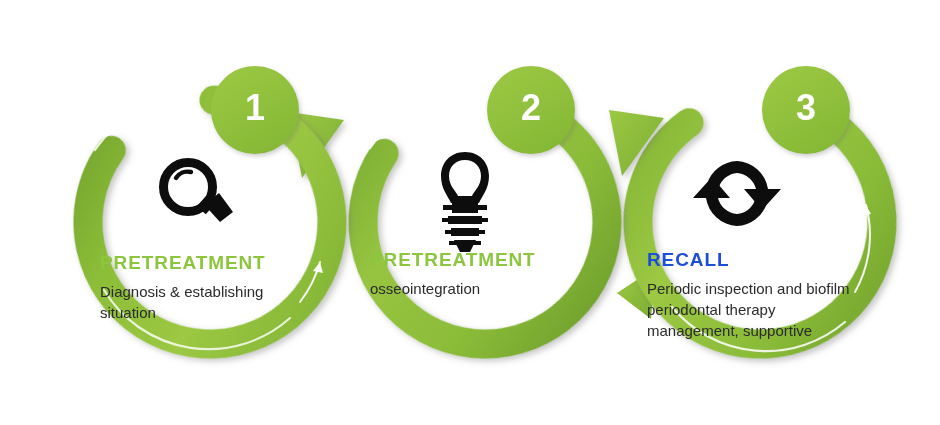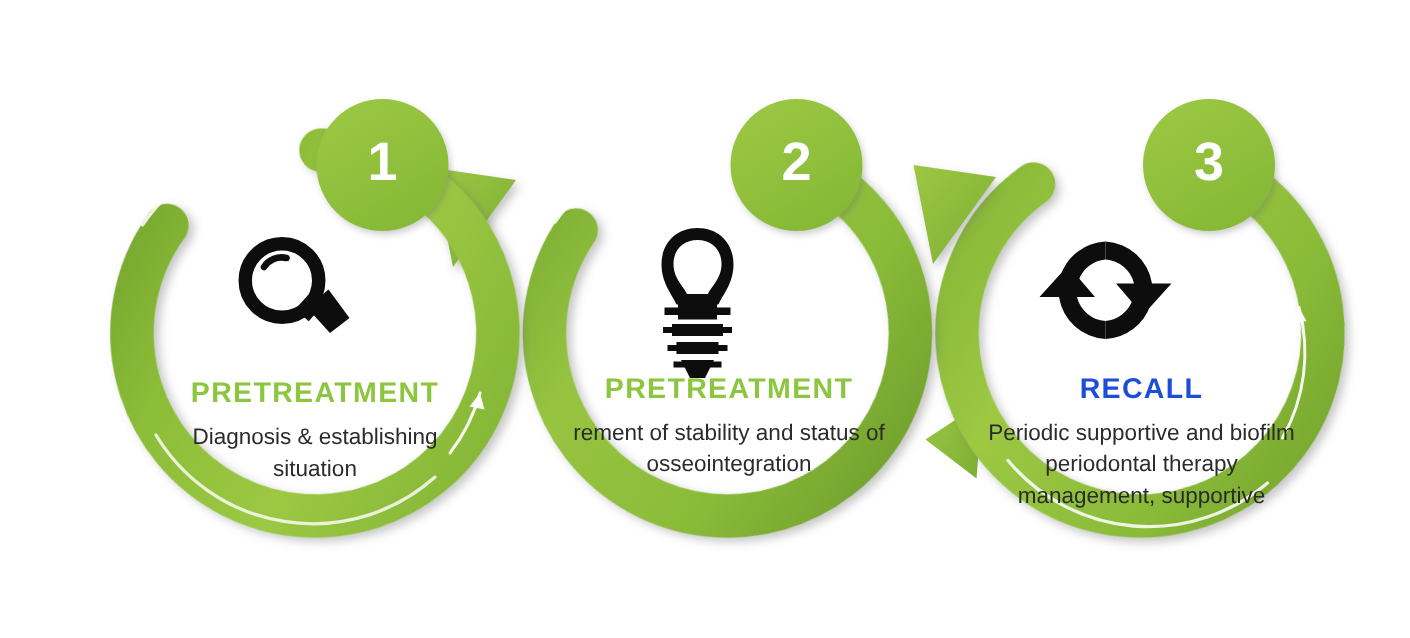--- a/index.html
+++ b/index.html
@@ -22,21 +22,21 @@
   #stage-svg {
     position: absolute;
     left: 0;
     top: 0;
     width: 940px;
     height: 425px;
     display: block;
   }
   .step-text {
     position: absolute;
-    text-align: center;
+    text-align: left;
     pointer-events: none;
   }
   .step-title {
     font-size: 19px;
     font-weight: bold;
     letter-spacing: 0.9px;
     line-height: 1.1;
     margin: 0 0 7px 0;
   }
   .step-desc {
@@ -183,24 +183,23 @@
   <div class="badge-num" style="left:786px; top:90px; width:40px;">3</div>
 
   <div class="step-text" style="left:100px; top:253px; width:220px;">
     <p class="step-title" style="color:#8cc63e;">PRETREATMENT</p>
     <p class="step-desc">Diagnosis &amp; establishing</p>
     <p class="step-desc">situation</p>
   </div>
 
   <div class="step-text" style="left:370px; top:250px; width:232px;">
     <p class="step-title" style="color:#8cc63e;">PRETREATMENT</p>
-    <p class="step-desc">rement of stability and status of</p>
     <p class="step-desc">osseointegration</p>
   </div>
 
   <div class="step-text" style="left:647px; top:250px; width:228px;">
     <p class="step-title" style="color:#1d4ed8;">RECALL</p>
-    <p class="step-desc">Periodic supportive and biofilm</p>
+    <p class="step-desc">Periodic inspection and biofilm</p>
     <p class="step-desc">periodontal therapy</p>
     <p class="step-desc">management, supportive</p>
   </div>
 
 </div>
 
 </body></html>

